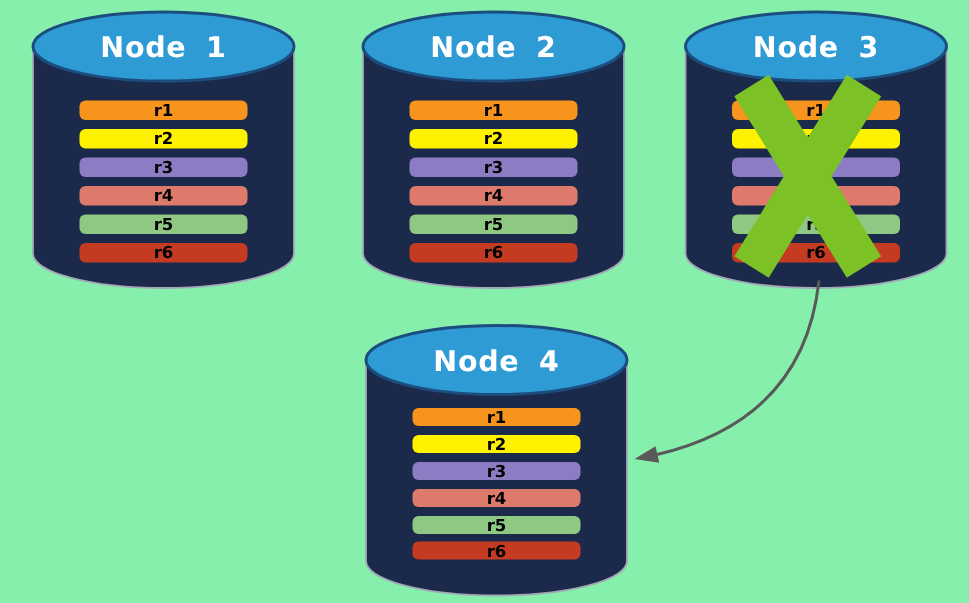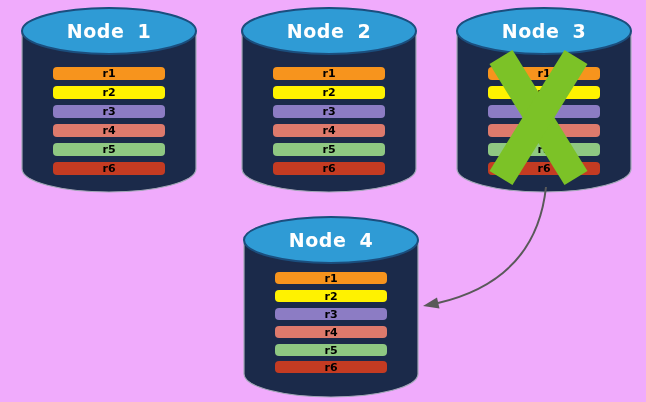--- a/index.html
+++ b/index.html
@@ -1,20 +1,20 @@
 <!DOCTYPE html>
 <html><head>
 <meta charset="utf-8">
 <style>
   html, body { margin: 0; padding: 0; background: #ffffff; }
   .stage {
     position: relative;
     width: 646px;
     height: 402px;
-    background: #f0abfc;
+    background: #86efac;
     overflow: hidden;
     font-family: "DejaVu Sans", "Liberation Sans", sans-serif;
   }
   svg { display: block; }
   .cyl-body { stroke: #a3a8b8; stroke-width: 1.2; }
   .cyl-top  { stroke: #1b4e7e; stroke-width: 2; }
   .row-rect { stroke: none; }
   .node-label {
     font-family: "DejaVu Sans", "Liberation Sans", sans-serif;
     font-size: 19px;

